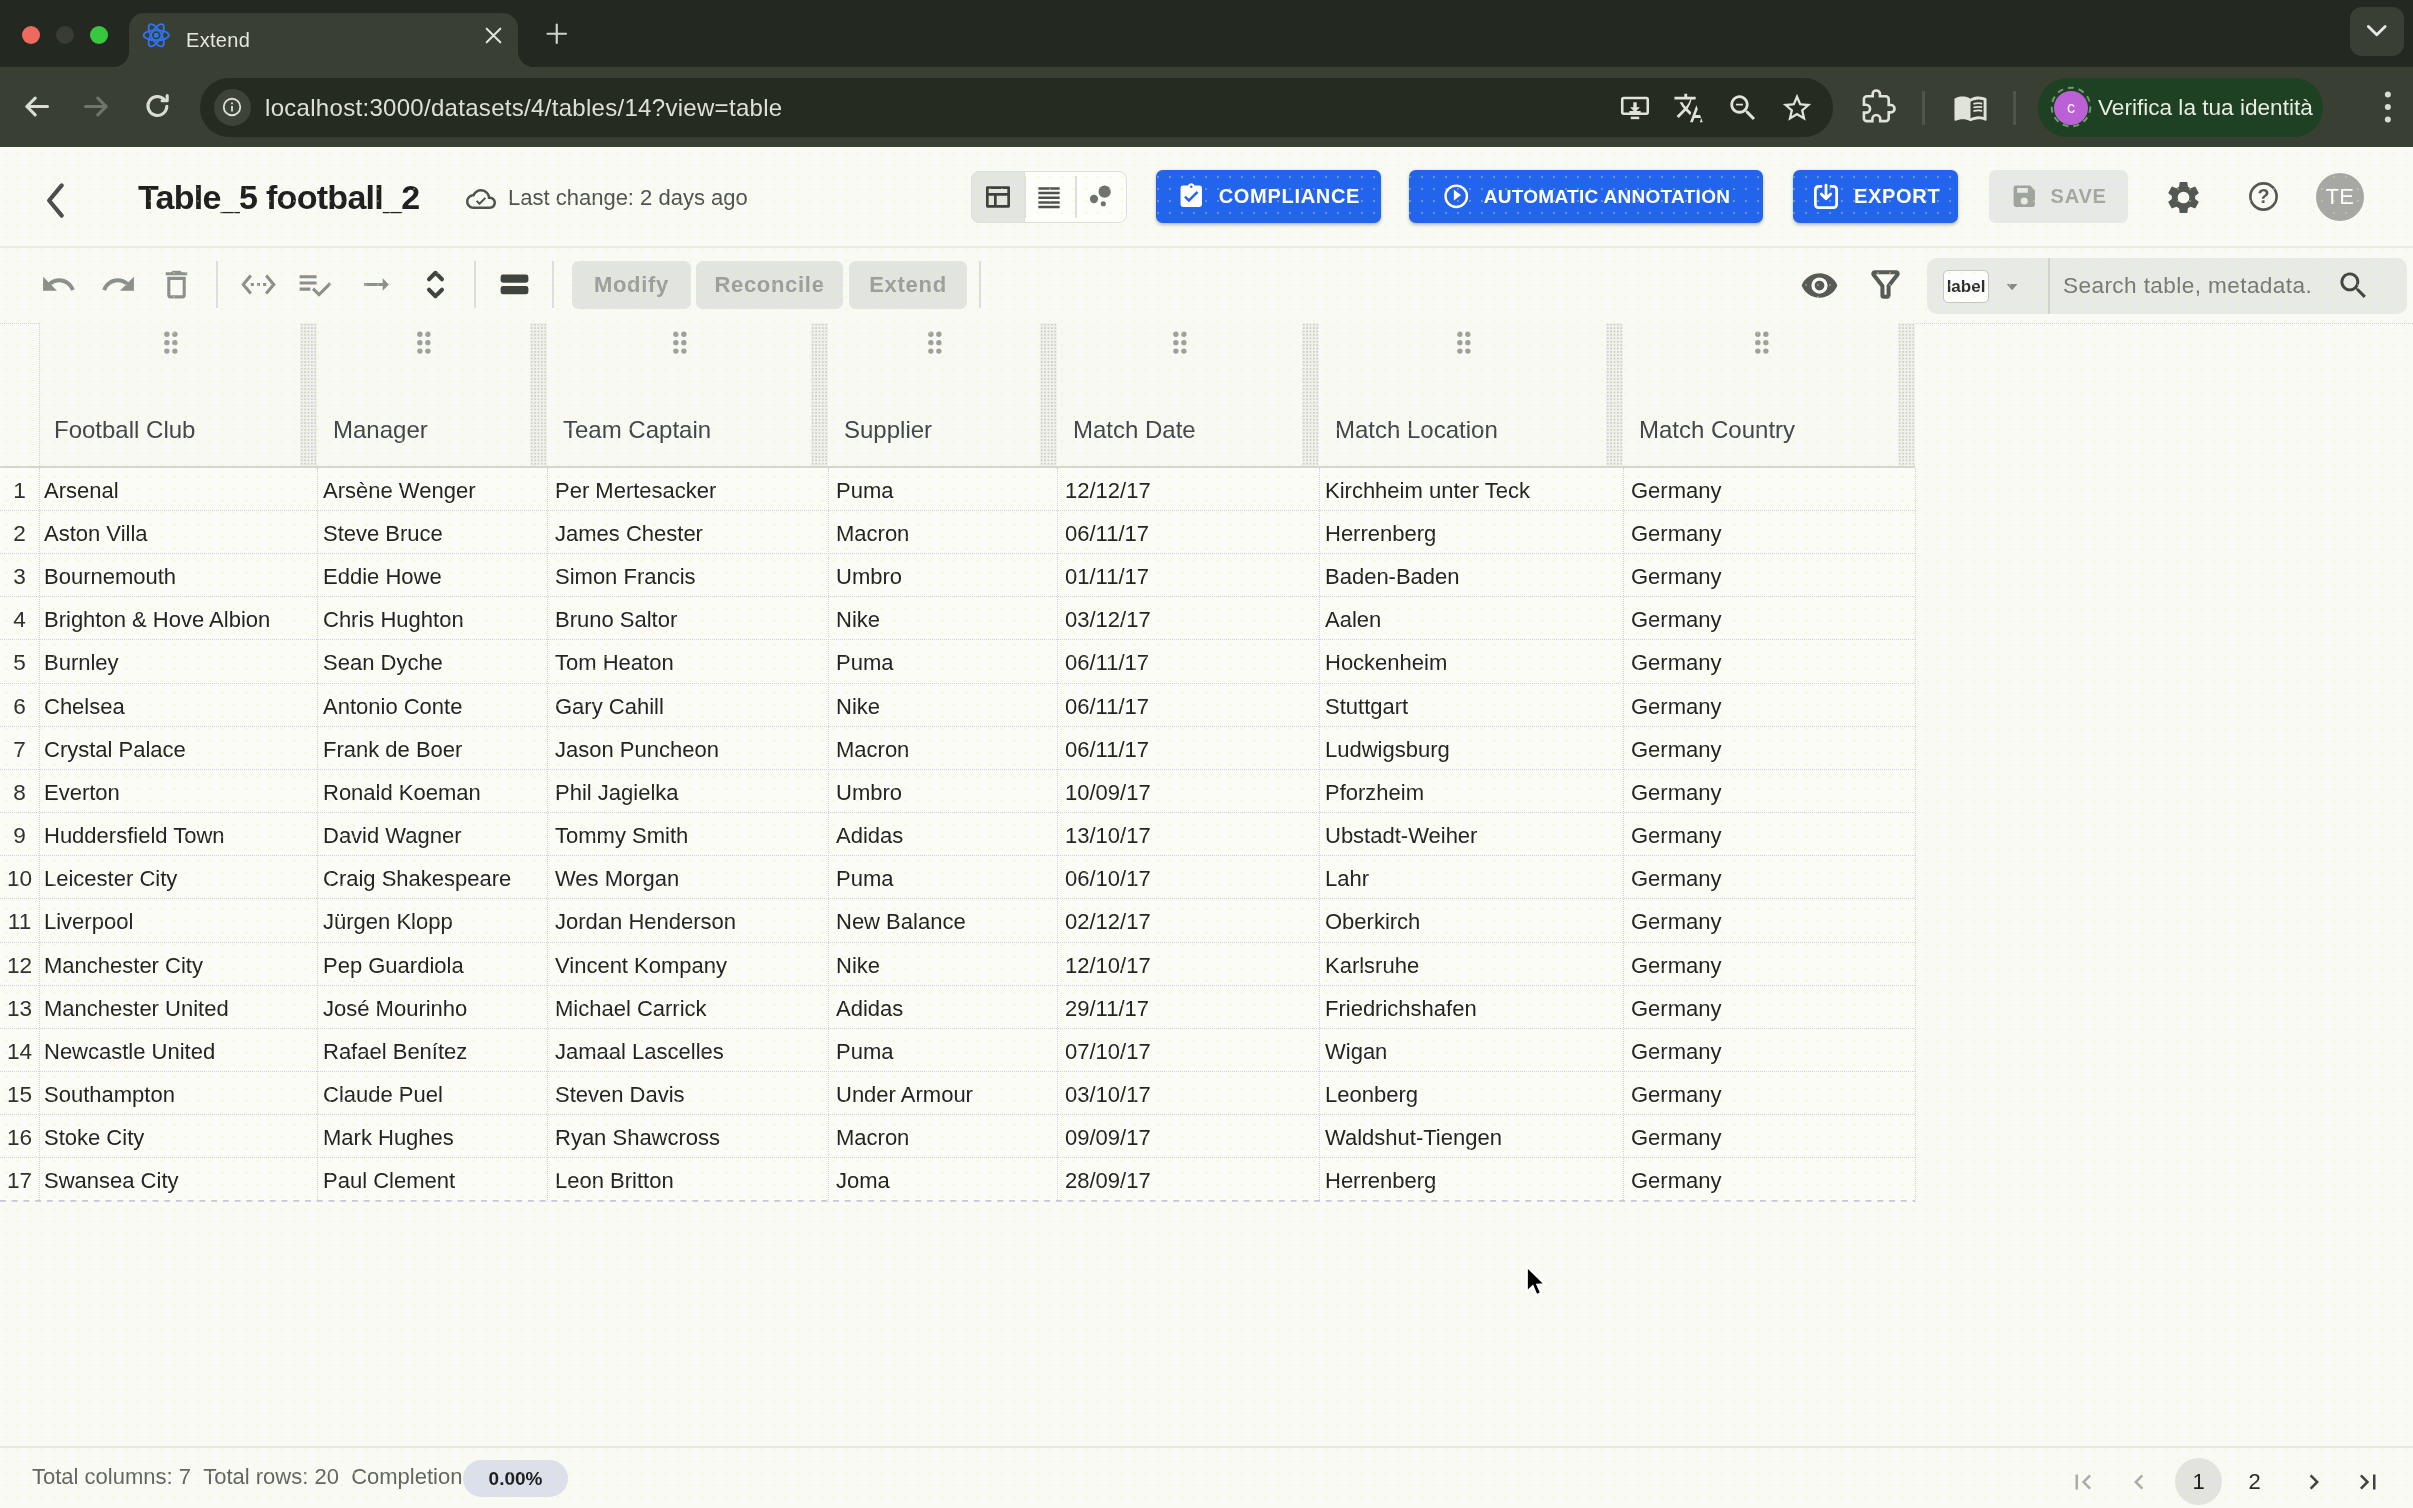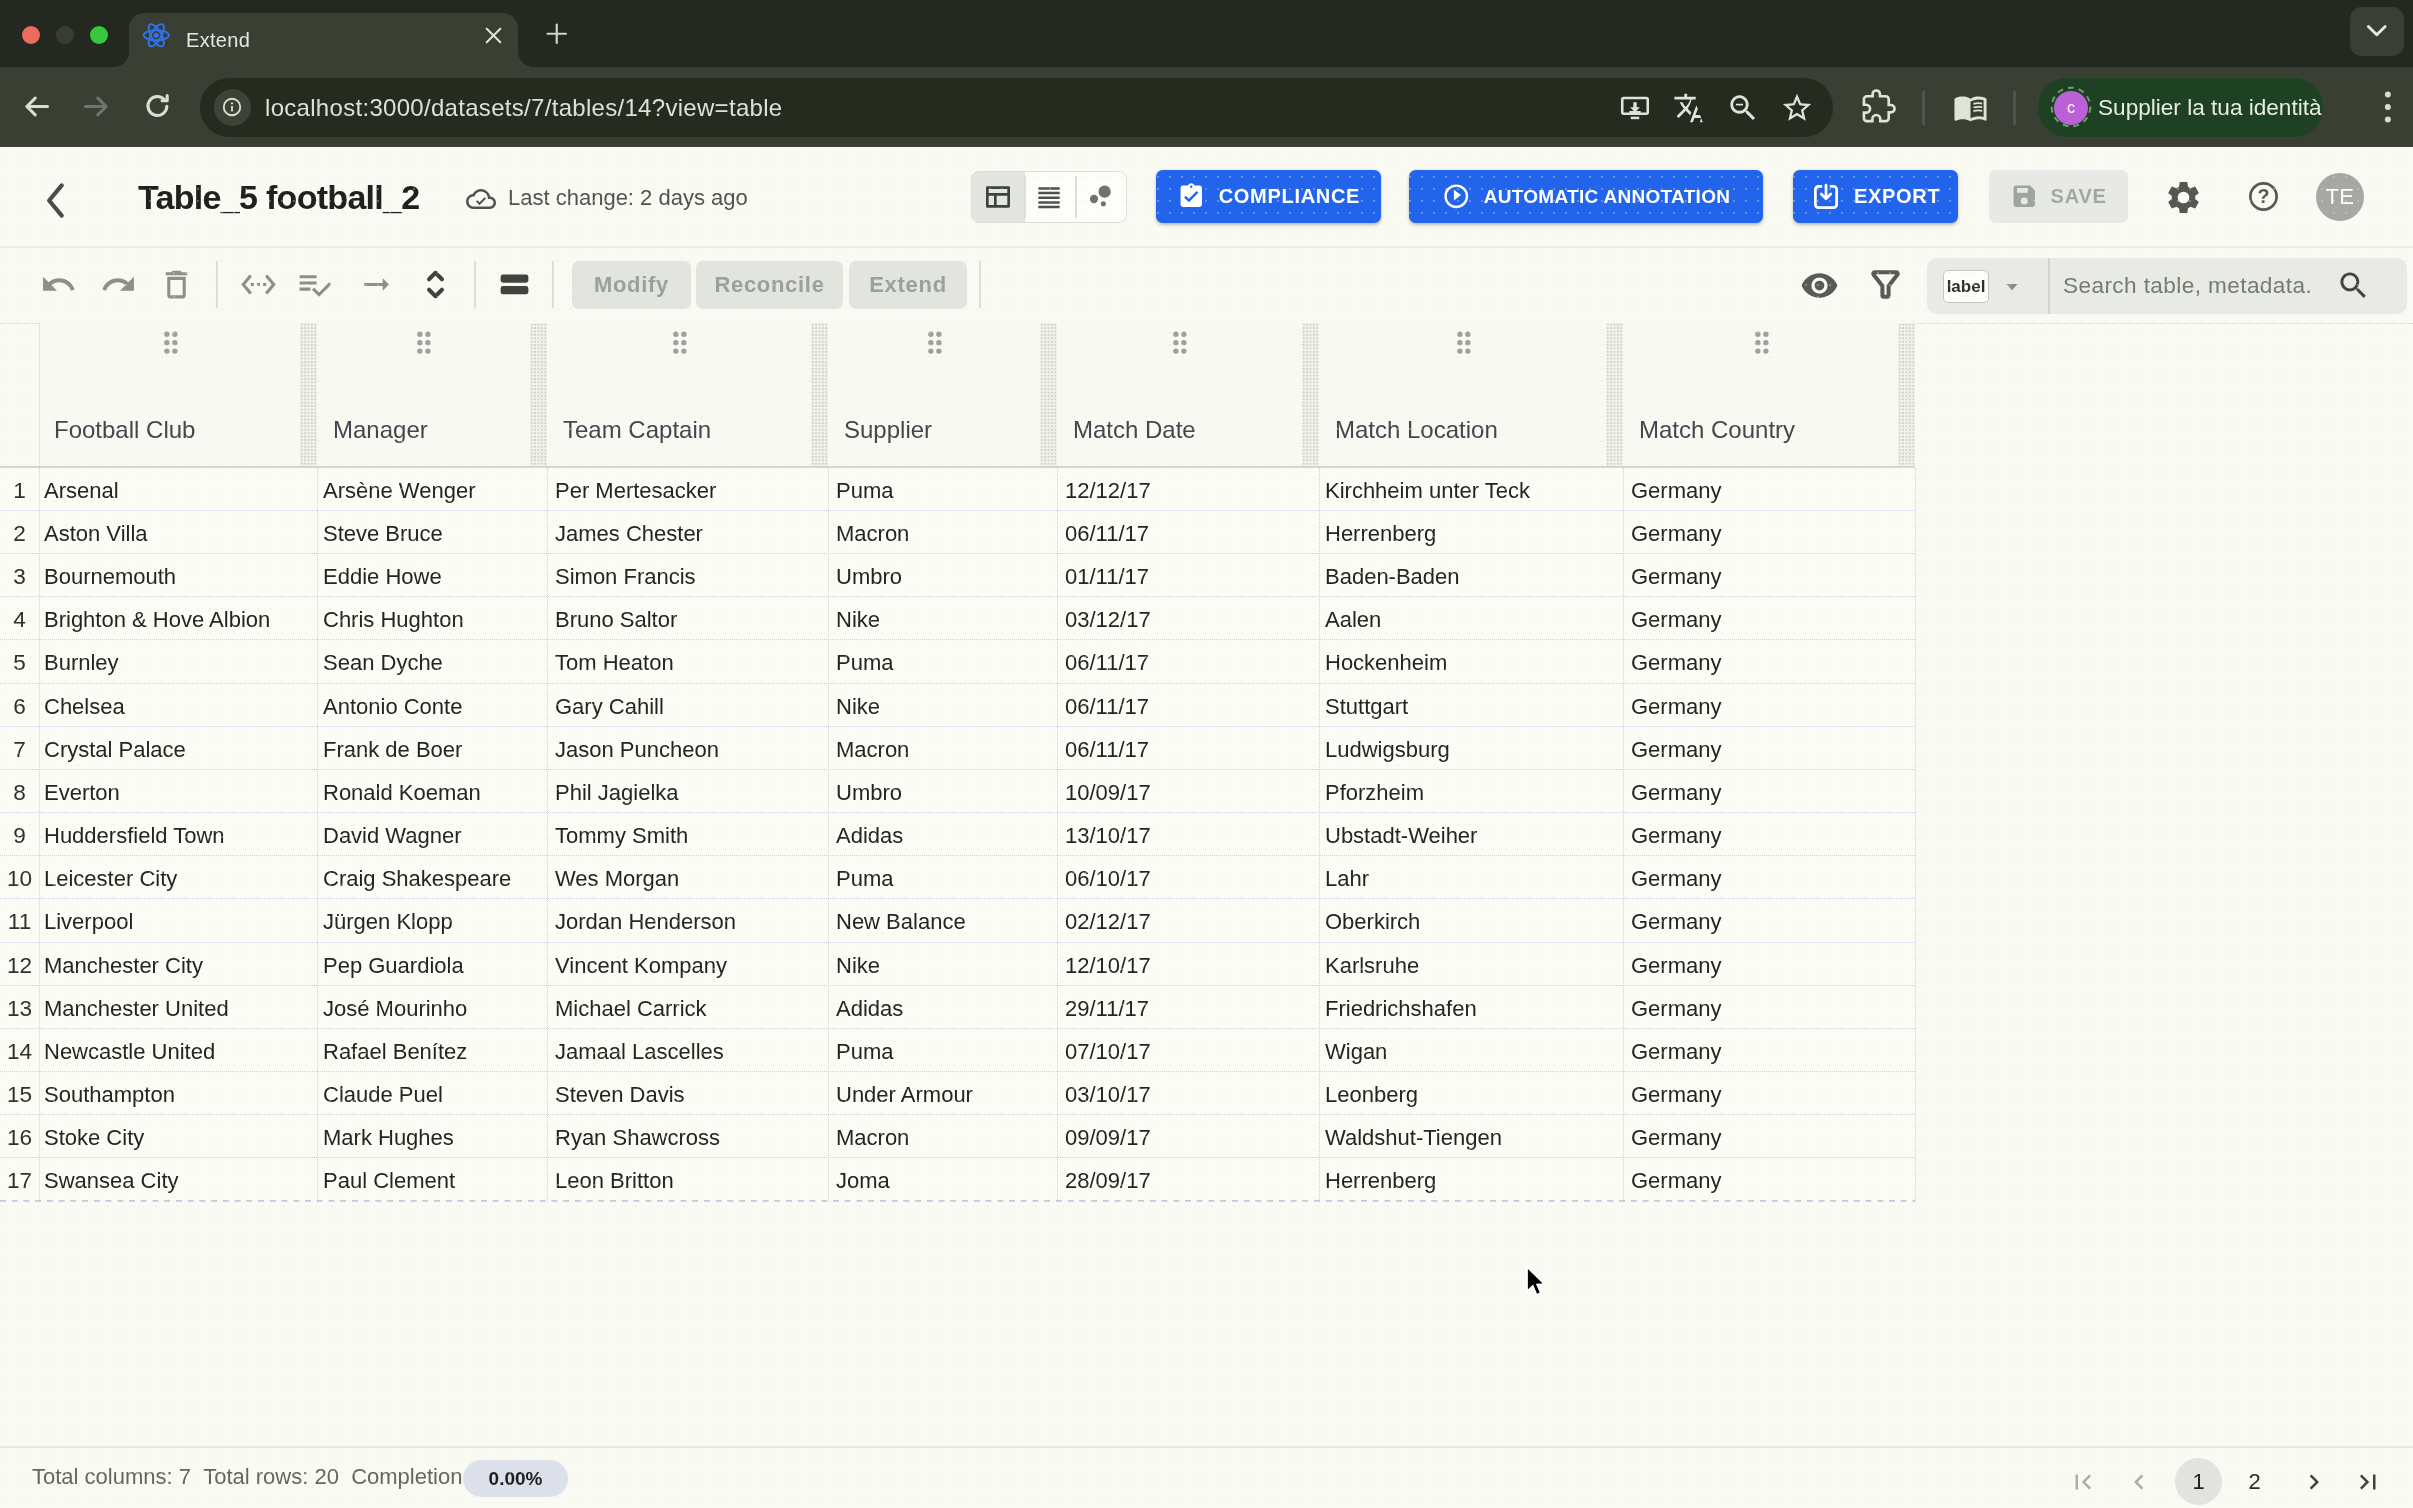--- a/index.html
+++ b/index.html
@@ -43,21 +43,21 @@
   </svg>
 <svg class="abs" style="left:142px;top:91px" width="31" height="31" viewBox="0 0 24 24">
     <path d="M17.3 6.7a7.3 7.3 0 1 0 1.9 5.1" fill="none" stroke="#d9ddd2" stroke-width="2.4" stroke-linecap="round"></path>
     <path d="M19.5 3.6v4h-4" fill="none" stroke="#d9ddd2" stroke-width="2.4" stroke-linecap="round" stroke-linejoin="round"></path>
   </svg>
 <div style="position:absolute;left:200px;top:78px;width:1633px;height:59px;border-radius:29px;background:#262b20;"></div>
 <div style="position:absolute;left:214px;top:89px;width:37px;height:37px;border-radius:50%;background:#3e4337;"></div>
 <svg class="abs" style="left:221px;top:96px" width="22" height="22" viewBox="0 0 24 24">
     <path d="M11 7h2v2h-2zm0 4h2v6h-2zm1-9a10 10 0 100 20 10 10 0 000-20zm0 18a8 8 0 110-16 8 8 0 010 16z" fill="#dce0d5"></path>
   </svg>
-<div style="position:absolute;left:265px;top:78px;height:59px;display:flex;align-items:center;font-size:24px;color:#dce0d6;letter-spacing:0.3px;">localhost:3000/datasets/7/tables/14?view=table</div>
+<div style="position:absolute;left:265px;top:78px;height:59px;display:flex;align-items:center;font-size:24px;color:#dce0d6;letter-spacing:0.3px;">localhost:3000/datasets/4/tables/14?view=table</div>
 <svg class="abs" style="left:1618px;top:91px" width="34" height="34" viewBox="0 0 24 24">
     <g fill="none" stroke="#dfe3d8" stroke-width="1.8">
       <rect x="3" y="5" width="18" height="11" rx="1"></rect>
       <path d="M9 19h6"></path>
     </g>
     <path d="M12 15l-3.5-3.5h2.3V8h2.4v3.5h2.3z" fill="#dfe3d8"></path>
     <path d="M8 15h8" stroke="#dfe3d8" stroke-width="1.8"></path>
   </svg>
 <svg class="abs" style="left:1673px;top:91px" width="34" height="34" viewBox="0 0 24 24">
     <path d="M12.87 15.07l-2.54-2.51.03-.03A17.5 17.5 0 0013.07 6H16V4h-6V2H8v2H1v2h11.17C11.5 7.92 10.44 9.75 9 11.35 8.07 10.32 7.3 9.19 6.69 8h-2c.73 1.63 1.73 3.17 2.98 4.56l-5.09 5.02L4 19l5-5 3.11 3.11.76-2.04zM18.5 10h-2L12 22h2l1.12-3h4.75L19 22h2l-4.5-12zm-2.62 7l1.62-4.33L19.12 17h-3.24z" fill="#dfe3d8"></path>
@@ -76,21 +76,21 @@
 <svg class="abs" style="left:1953px;top:90px" width="35" height="35" viewBox="0 0 24 24">
     <path d="M21 5c-1.11-.35-2.33-.5-3.5-.5-1.95 0-4.05.4-5.5 1.5-1.45-1.1-3.55-1.5-5.5-1.5S2.45 4.9 1 6v14.65c0 .25.25.5.5.5.1 0 .15-.05.25-.05C3.1 20.45 5.05 20 6.5 20c1.95 0 4.05.4 5.5 1.5 1.35-.85 3.8-1.5 5.5-1.5 1.65 0 3.35.3 4.75 1.05.1.05.15.05.25.05.25 0 .5-.25.5-.5V6c-.6-.45-1.25-.75-2-1zm0 13.5c-1.1-.35-2.3-.5-3.5-.5-1.7 0-4.15.65-5.5 1.5V8c1.35-.85 3.8-1.5 5.5-1.5 1.2 0 2.4.15 3.5.5v11.5z" fill="#dfe3d8"></path>
     <path d="M14 9.5c1.2-.4 2.4-.5 3.5-.5.9 0 1.8.1 2.5.3M14 12c1.2-.4 2.4-.5 3.5-.5.9 0 1.8.1 2.5.3M14 14.5c1.2-.4 2.4-.5 3.5-.5.9 0 1.8.1 2.5.3" stroke="#dfe3d8" stroke-width="1.2" fill="none"></path>
   </svg>
 <div style="position:absolute;left:2013px;top:91px;width:2.5px;height:34px;background:#50554b;"></div>
 <div style="position:absolute;left:2038px;top:78px;width:285px;height:59px;border-radius:29px;background:#1d4122;"></div>
 <div style="position:absolute;left:2054px;top:91px;width:34px;height:34px;border-radius:50%;background:#bc60d7;display:flex;align-items:center;justify-content:center;color:#fff;font-size:16px;">c</div>
 <svg class="abs" style="left:2050px;top:86px" width="42" height="42" viewBox="0 0 50 50">
     <circle cx="25" cy="25" r="23" fill="none" stroke="#6f9b70" stroke-width="2.4" stroke-dasharray="7 6"></circle>
   </svg>
-<div style="position:absolute;left:2098px;top:78px;height:59px;display:flex;align-items:center;font-size:22.6px;color:#e9ece2;">Supplier la tua identità</div>
+<div style="position:absolute;left:2098px;top:78px;height:59px;display:flex;align-items:center;font-size:22.6px;color:#e9ece2;">Verifica la tua identità</div>
 <svg class="abs" style="left:2382px;top:87px" width="11.7" height="40" viewBox="0 0 14 48">
     <circle cx="7" cy="9" r="3.6" fill="#d9ddd1"></circle>
     <circle cx="7" cy="24" r="3.6" fill="#d9ddd1"></circle>
     <circle cx="7" cy="39" r="3.6" fill="#d9ddd1"></circle>
   </svg>
 <div style="position:absolute;left:0;top:147px;width:2413px;height:1362px;background:#f9faf4;"></div>
 <svg class="abs" style="left:44px;top:182px" width="22" height="37" viewBox="0 0 26 44">
     <path d="M21 4 L6 22 L21 40" stroke="#4d4d4d" stroke-width="5" fill="none" stroke-linecap="round" stroke-linejoin="round"></path>
   </svg>
 <div style="position:absolute;left:138px;top:147px;height:101px;display:flex;align-items:center;font-size:34px;font-weight:700;color:#202020;letter-spacing:-0.7px;">Table_5 football_2</div>

